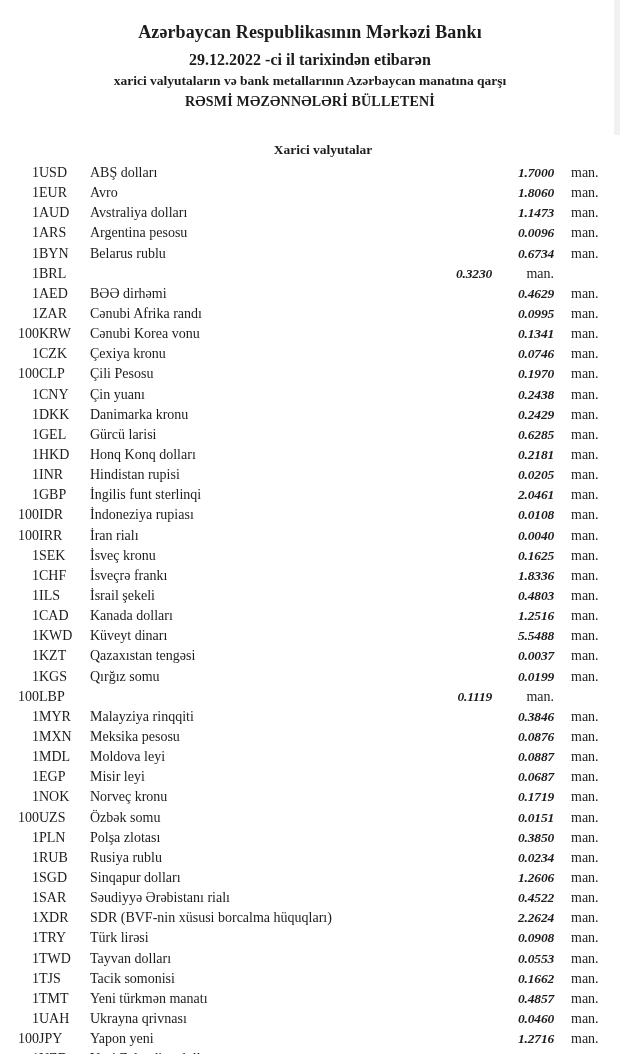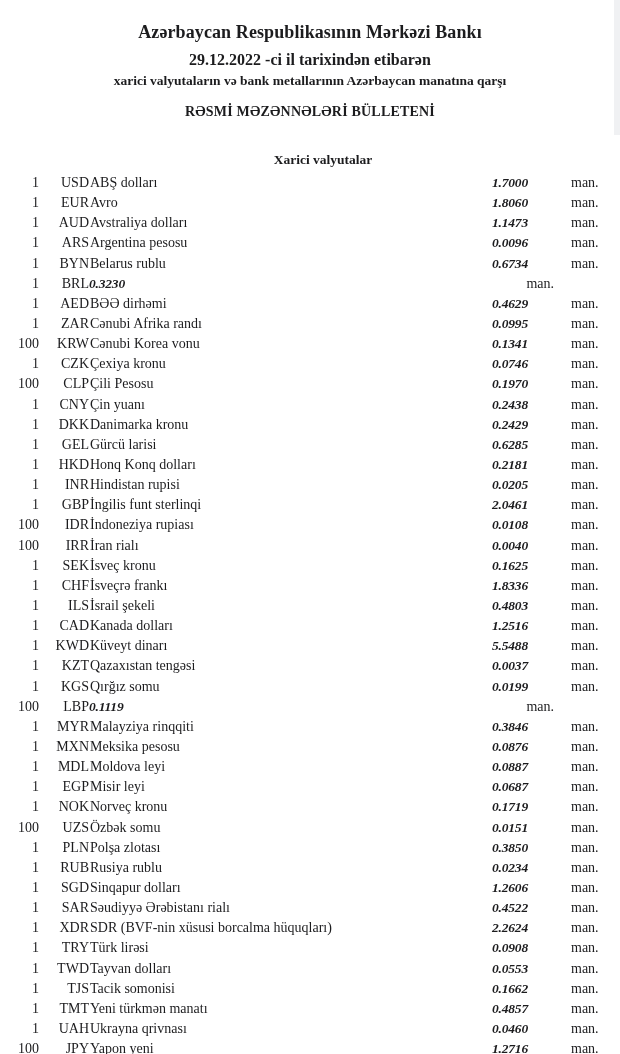--- a/index.html
+++ b/index.html
@@ -43,21 +43,20 @@
   .subtitle {
     font-size: 13.5px;
     line-height: 21px;
     font-weight: bold;
   }
   .bulletin-title {
     font-size: 14px;
     line-height: 21px;
     font-weight: bold;
     letter-spacing: 0.2px;
-    margin-top: 10px;
   }
   .section-title {
     margin-top: 28px;
     text-align: center;
     font-size: 13.5px;
     line-height: 20px;
     font-weight: bold;
     padding-left: 26px;
   }
   .rates-table {
@@ -65,23 +64,24 @@
     padding-right: 22px;
   }
   .row {
     display: grid;
     grid-template-columns: 39px 50px 1fr 62px 44px;
     align-items: center;
     height: 20.15px;
     font-size: 14px;
   }
   .qty  { text-align: right; }
-  .code { text-align: right; }
+  .code { text-align: left; }
   .name { text-align: left; padding-left: 1px; white-space: nowrap; }
   .rate {
+    text-align: right;
     font-weight: bold;
     font-style: italic;
     font-size: 13.5px;
     letter-spacing: -0.2px;
   }
   .unit { text-align: right; padding-left: 17px; }
 </style>
 </head>
 <body>
 

